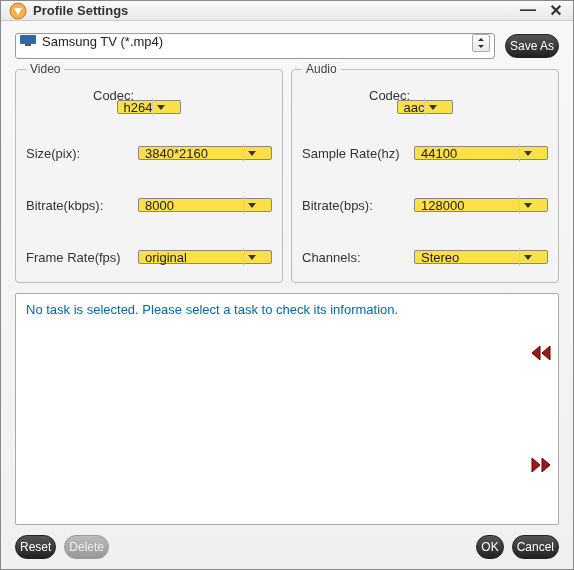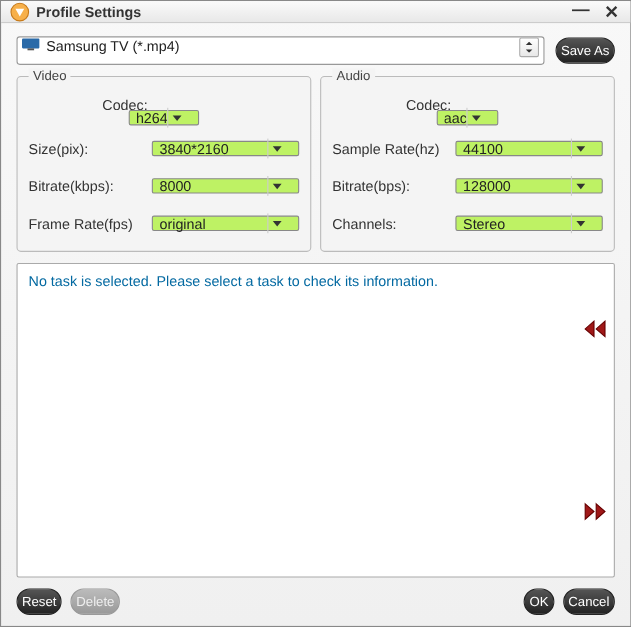--- a/index.html
+++ b/index.html
@@ -14,24 +14,24 @@
 .profile-row { display: flex; align-items: center; gap: 10px; margin-bottom: 10px; }
 .profile-select { flex: 1; height: 26px; border: 1px solid #999; border-radius: 3px; background: #fff; display: flex; padding: 0 4px; position: relative; }
 .profile-select-icon { width: 16px; height: 12px; margin-right: 6px; }
 .profile-select-text { flex: 1; font-size: 13px; color: #222; }
 .profile-select-arrow { width: 18px; height: 18px; border: 1px solid #aaa; border-radius: 2px; display: flex; align-items: center; justify-content: center; background: linear-gradient(#fff,#e8e8e8); }
 .pill-btn { height: 24px; padding: 0 4px; border-radius: 12px; background: linear-gradient(#555,#222); color: #fff; font-size: 12px; display: flex; align-items: center; justify-content: center; cursor: pointer; border: 1px solid #222; }
 .pill-btn.disabled { background: linear-gradient(#bbb,#999); color: #eee; border-color: #999; }
 .groups { display: flex; gap: 8px; margin-bottom: 10px; }
 .group { flex: 1; border: 1px solid #bbb; border-radius: 4px; padding: 10px 10px 12px 10px; position: relative; background: #f4f4f4; }
 .group-title { position: absolute; top: -8px; left: 10px; background: #f4f4f4; padding: 0 4px; font-size: 12px; color: #444; }
-.field-row { display: flex; align-items: center; margin-top: 8px; height: 26px; }
+.field-row { display: flex; align-items: center; margin-top: 26px; height: 26px; }
 .field-row:first-of-type { margin-top: 8px; flex-direction: column; }
 .field-label { font-size: 13px; color: #333; width: 112px; white-space: nowrap; overflow: hidden; }
-.combo { flex: 1; height: 14px; border: 1px solid #888; background: #bef264; display: flex; align-items: center; padding: 0 12px 0 6px; font-size: 13px; color: #222; border-radius: 2px; min-width: 0; }
+.combo { flex: 1; height: 14px; border: 1px solid #888; background: #fde047; display: flex; align-items: center; padding: 0 12px 0 6px; font-size: 13px; color: #222; border-radius: 2px; min-width: 0; }
 .combo-text { flex: 1; overflow: hidden; white-space: nowrap; }
 .combo-arrow { width: 16px; height: 18px; border-left: 1px solid #ccc; display: flex; align-items: center; justify-content: center; }
 .tri-down { width: 0; height: 0; border-left: 4px solid transparent; border-right: 4px solid transparent; border-top: 5px solid #333; }
 .task-area { flex: 1; border: 1px solid #aaa; background: #fff; border-radius: 2px; position: relative; padding: 8px 36px 8px 10px; }
 .task-text { font-size: 13px; color: #0369a1; }
 .nav-arrows { position: absolute; right: 6px; top: 0; bottom: 0; display: flex; flex-direction: column; justify-content: space-between; padding: 50px 0 50px 0; }
 .nav-arrow { cursor: pointer; }
 .footer { display: flex; align-items: center; padding: 10px 0 0 0; gap: 8px; }
 .footer-spacer { flex: 1; }
 svg { display: block; }

